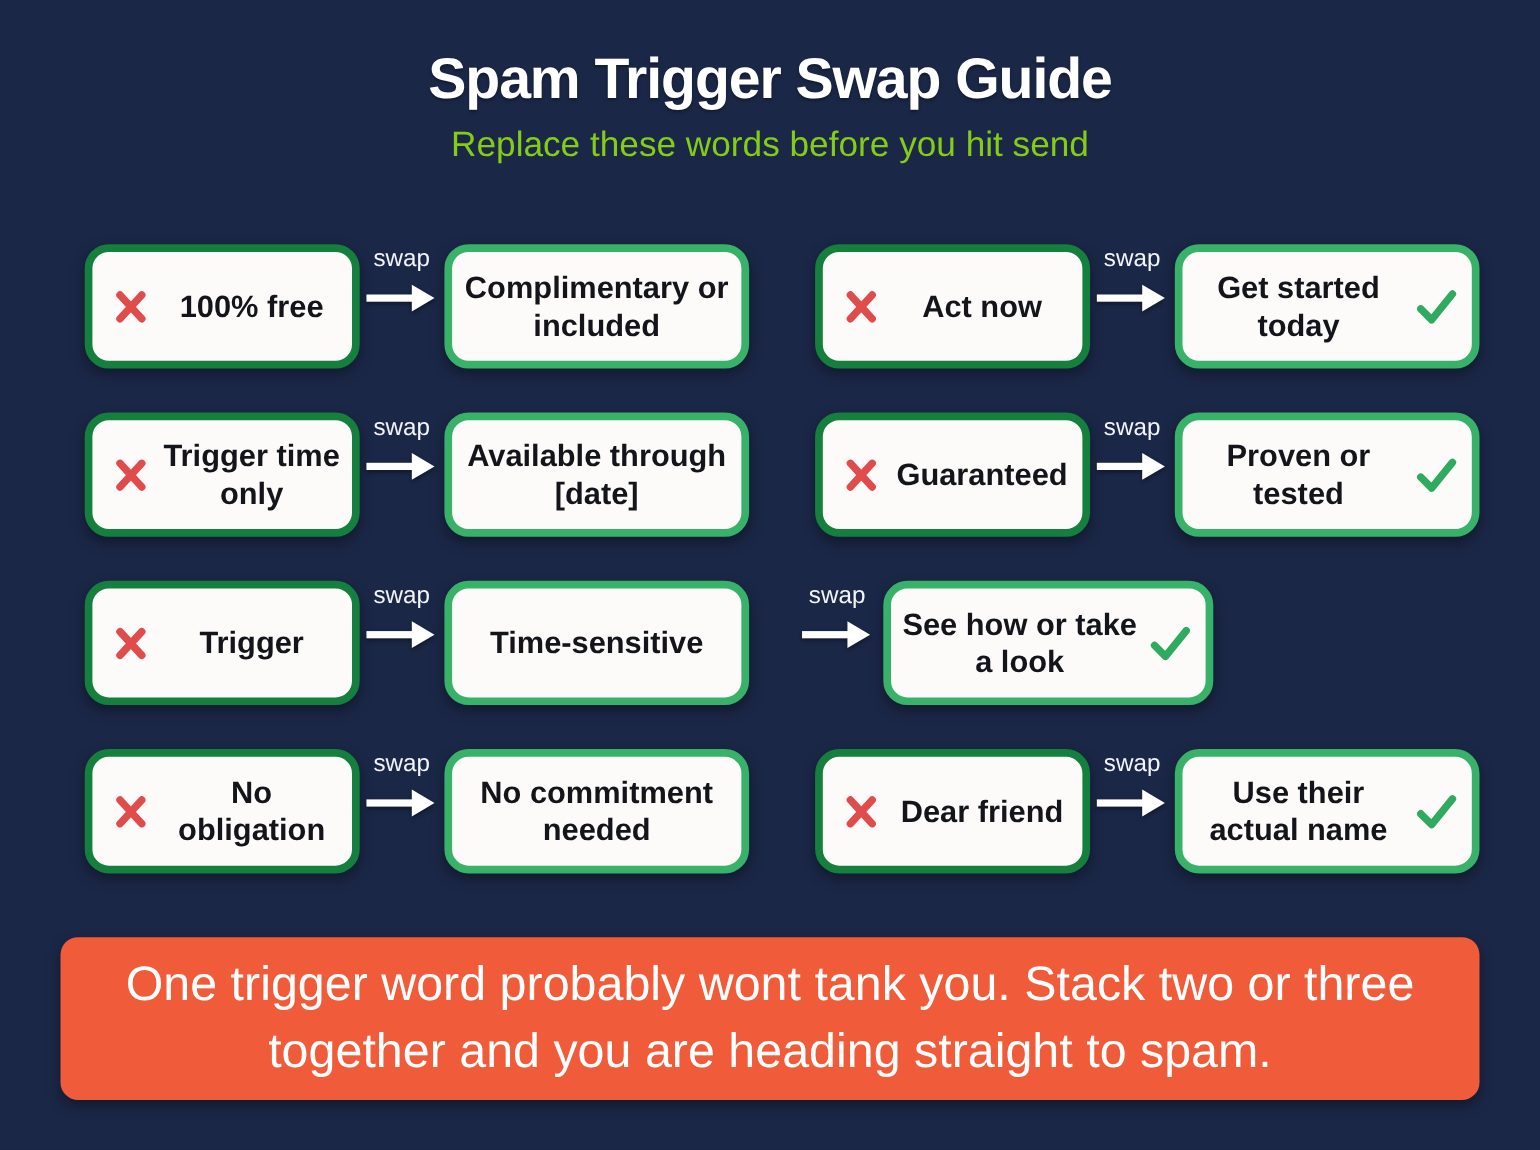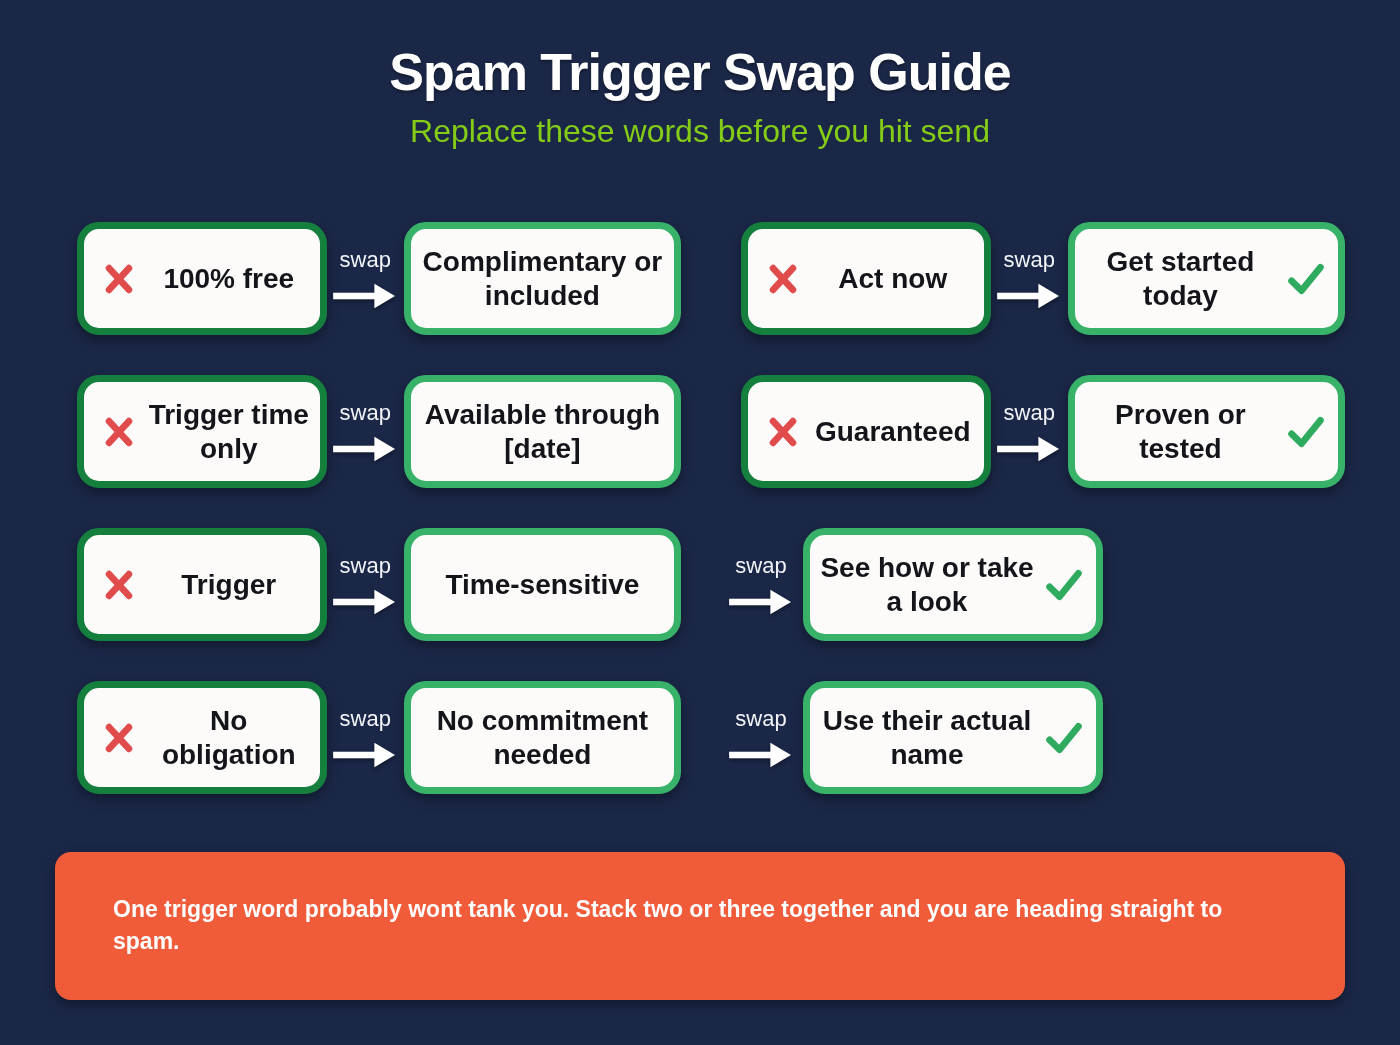--- a/index.html
+++ b/index.html
@@ -36,33 +36,33 @@
   .box-good { width: 300px; border: 7px solid #38b269; }
   .box-text {
     flex: 1; text-align: center;
     font-size: 28px; font-weight: 700; color: #14151b;
     line-height: 1.18; padding: 0 10px;
   }
   .icon-x { flex: 0 0 38px; margin-left: 16px; display: flex; align-items: center; justify-content: center; }
   .icon-check { flex: 0 0 40px; margin-right: 12px; display: flex; align-items: center; justify-content: center; }
   .arrow-cell {
     width: 84px; display: flex; flex-direction: column;
-    align-items: center; justify-content: center;
+    align-items: center; 
   }
   .swap-label { color: #f2f4f8; font-size: 22px; font-weight: 400; margin-bottom: 8px; }
   .arrow-svg { filter: drop-shadow(0 2px 2px rgba(0,0,0,0.4)); }
   .banner {
     position: absolute; top: 852px; left: 55px; width: 1290px; height: 148px;
     background: #f05c3a; border-radius: 16px;
     display: flex; align-items: center; justify-content: center;
     box-shadow: 0 5px 12px rgba(0,0,0,0.35);
   }
   .banner-text {
-    color: #ffffff; font-size: 23px; font-weight: 700;
-    line-height: 1.38; padding: 0 58px;
+    color: #ffffff; font-size: 44px; font-weight: 400;
+    text-align: center; line-height: 1.38; padding: 0 58px;
   }
 </style>
 </head>
 <body>
 
 <div class="header">
   <div class="title">Spam Trigger Swap Guide</div>
   <div class="subtitle">Replace these words before you hit send</div>
 </div>
 
@@ -219,20 +219,28 @@
         <polygon points="44,3 66,16 44,29" fill="#ffffff"></polygon>
       </svg>
     </div>
     <div class="box box-good">
       <span class="box-text">No commitment needed</span>
 
     </div>
   </div>
 
   <div class="pair">
+    <div class="box box-bad">
+      <span class="icon-x">
+        <svg width="36" height="36" viewBox="0 0 40 40">
+          <path d="M9 8 L31 32 M31 8 L9 32" stroke="#e04b4b" stroke-width="7.5" stroke-linecap="round" fill="none"></path>
+        </svg>
+      </span>
+      <span class="box-text">Dear friend</span>
+    </div>
     <div class="arrow-cell">
       <span class="swap-label">swap</span>
       <svg class="arrow-svg" width="66" height="30" viewBox="0 0 68 32">
         <rect x="0" y="12.5" width="46" height="7" fill="#ffffff"></rect>
         <polygon points="44,3 66,16 44,29" fill="#ffffff"></polygon>
       </svg>
     </div>
     <div class="box box-good">
       <span class="box-text">Use their actual name</span>
       <span class="icon-check">

